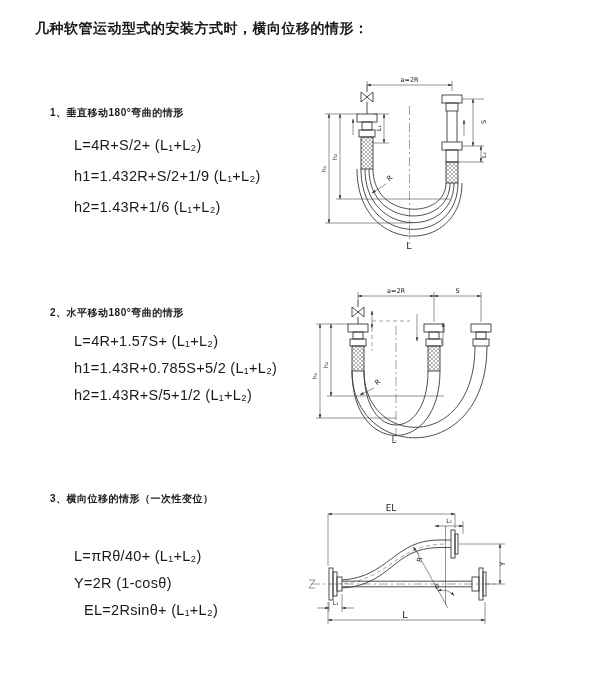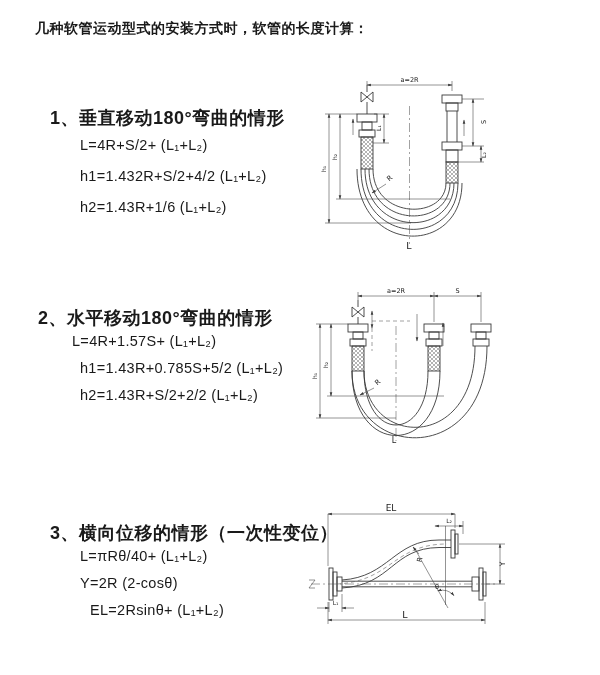--- a/index.html
+++ b/index.html
@@ -1,52 +1,52 @@
 <!DOCTYPE html>
 <html><head>
 <meta charset="utf-8">
 <style>
   html,body{margin:0;padding:0;}
   body{width:600px;height:675px;background:#ffffff;position:relative;overflow:hidden;
        font-family:"Liberation Sans","DejaVu Sans",sans-serif;color:#1a1a1a;}
   .abs{position:absolute;white-space:nowrap;}
   .doc-title{left:35px;top:20px;font-size:14px;font-weight:bold;letter-spacing:.5px;}
-  .heading{font-size:18px;font-weight:bold;letter-spacing:.5px;}
-  .formula{font-size:14.5px;font-weight:400;letter-spacing:.3px;margin-left:6px;}
+  .heading{font-size:10px;font-weight:bold;letter-spacing:.5px;}
+  .formula{font-size:14.5px;font-weight:400;letter-spacing:.3px;}
   .h1{left:50px;top:106px}.f11{left:74px;top:137px}.f12{left:74px;top:168px}.f13{left:74px;top:199px}
-  .h2{left:38px;top:306px}.f21{left:66px;top:333px}.f22{left:74px;top:360px}.f23{left:74px;top:387px}
-  .h3{left:50px;top:521px}.f31{left:74px;top:548px}.f32{left:74px;top:575px}.f33{left:84px;top:602px}
+  .h2{left:50px;top:306px}.f21{left:74px;top:333px}.f22{left:74px;top:360px}.f23{left:74px;top:387px}
+  .h3{left:50px;top:492px}.f31{left:74px;top:548px}.f32{left:74px;top:575px}.f33{left:84px;top:602px}
   svg.diag{position:absolute;}
   .d1{left:308px;top:66px;}
   .d2{left:306px;top:281px;}
   .d3{left:293px;top:498px;}
   svg .geo{stroke:#3a3a3a;stroke-width:.9;fill:none;}
   svg .dim{stroke:#3a3a3a;stroke-width:.55;fill:none;}
   svg .cl{stroke:#555;stroke-width:.55;fill:none;stroke-dasharray:9,3,2,3;}
   svg .dash{stroke:#555;stroke-width:.55;fill:none;stroke-dasharray:4,3;}
   svg text{font-family:"DejaVu Sans",sans-serif;fill:#222;stroke:none;}
 </style>
 </head>
 <body>
 
-<div class="abs doc-title">几种软管运动型式的安装方式时，软管的长度计算：</div>
+<div class="abs doc-title">几种软管运动型式的安装方式时，横向位移的情形：</div>
 
 <div class="abs heading h1">1、垂直移动180°弯曲的情形</div>
 <div class="abs formula f11">L=4R+S/2+ (L₁+L₂)</div>
-<div class="abs formula f12">h1=1.432R+S/2+4/2 (L₁+L₂)</div>
+<div class="abs formula f12">h1=1.432R+S/2+1/9 (L₁+L₂)</div>
 <div class="abs formula f13">h2=1.43R+1/6 (L₁+L₂)</div>
 
 <div class="abs heading h2">2、水平移动180°弯曲的情形</div>
 <div class="abs formula f21">L=4R+1.57S+ (L₁+L₂)</div>
 <div class="abs formula f22">h1=1.43R+0.785S+5/2 (L₁+L₂)</div>
-<div class="abs formula f23">h2=1.43R+S/2+2/2 (L₁+L₂)</div>
+<div class="abs formula f23">h2=1.43R+S/5+1/2 (L₁+L₂)</div>
 
 <div class="abs heading h3">3、横向位移的情形（一次性变位）</div>
 <div class="abs formula f31">L=πRθ/40+ (L₁+L₂)</div>
-<div class="abs formula f32">Y=2R (2-cosθ)</div>
+<div class="abs formula f32">Y=2R (1-cosθ)</div>
 <div class="abs formula f33">EL=2Rsinθ+ (L₁+L₂)</div>
 
 <svg class="diag d1" width="285" height="200" viewBox="0 0 285 200">
   <defs>
     <marker id="a1" orient="auto-start-reverse" markerWidth="8" markerHeight="6" refX="7" refY="3" viewBox="0 0 8 6">
       <path d="M0,0.6 L8,3 L0,5.4 Z" fill="#3a3a3a"></path>
     </marker>
     <pattern id="br1" patternUnits="userSpaceOnUse" width="4" height="4">
       <path d="M0,0L4,4 M4,0L0,4" stroke="#666" stroke-width="0.5" fill="none"></path>
     </pattern>

